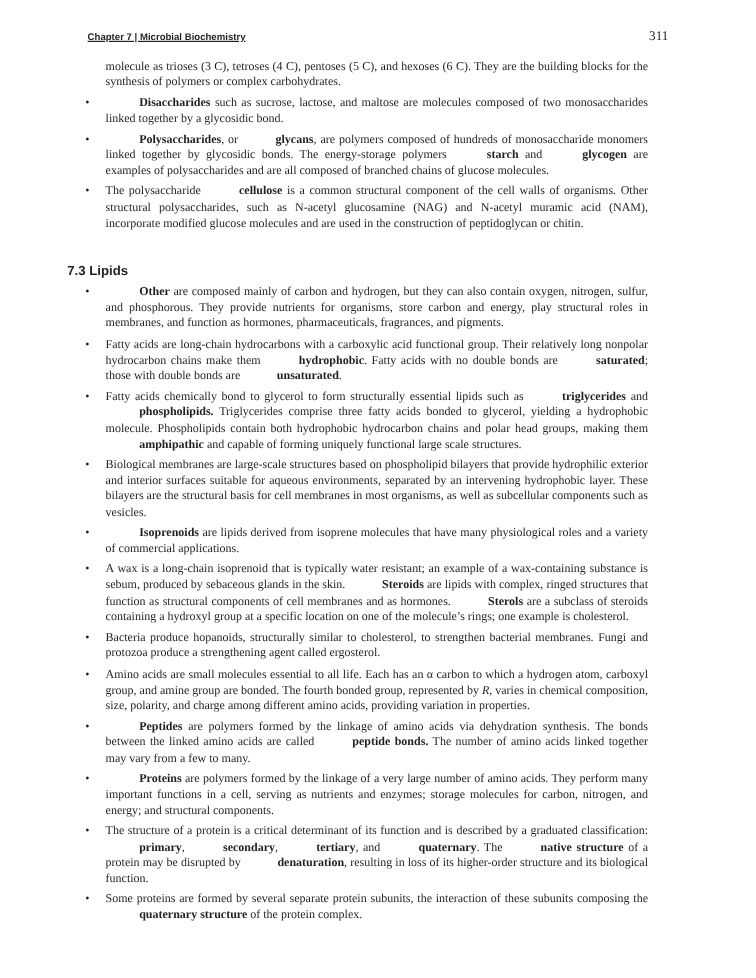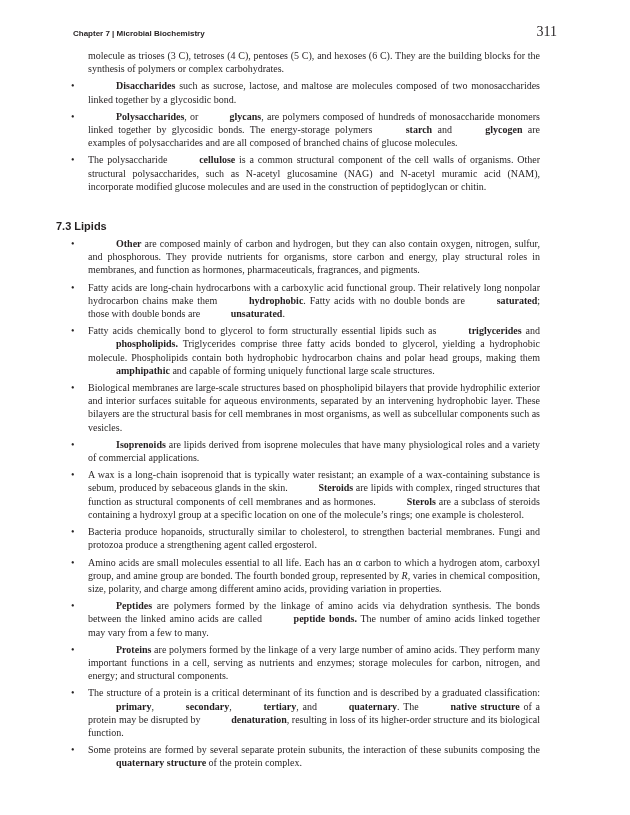--- a/index.html
+++ b/index.html
@@ -19,24 +19,25 @@
     right: 73px;
     display: flex;
     justify-content: space-between;
     align-items: baseline;
   }
   .running-head-left {
     font-family: "Liberation Sans", sans-serif;
     font-weight: bold;
     font-size: 8px;
     color: #231f20;
+    text-decoration: underline;
   }
   .running-head-right {
     font-family: "Liberation Serif", serif;
-    font-size: 14px;
+    font-size: 11px;
     color: #231f20;
   }
   .page-body {
     position: absolute;
     top: 49px;
     left: 56px;
     width: 484px;
     font-size: 10px;
     line-height: 13.2px;
   }

